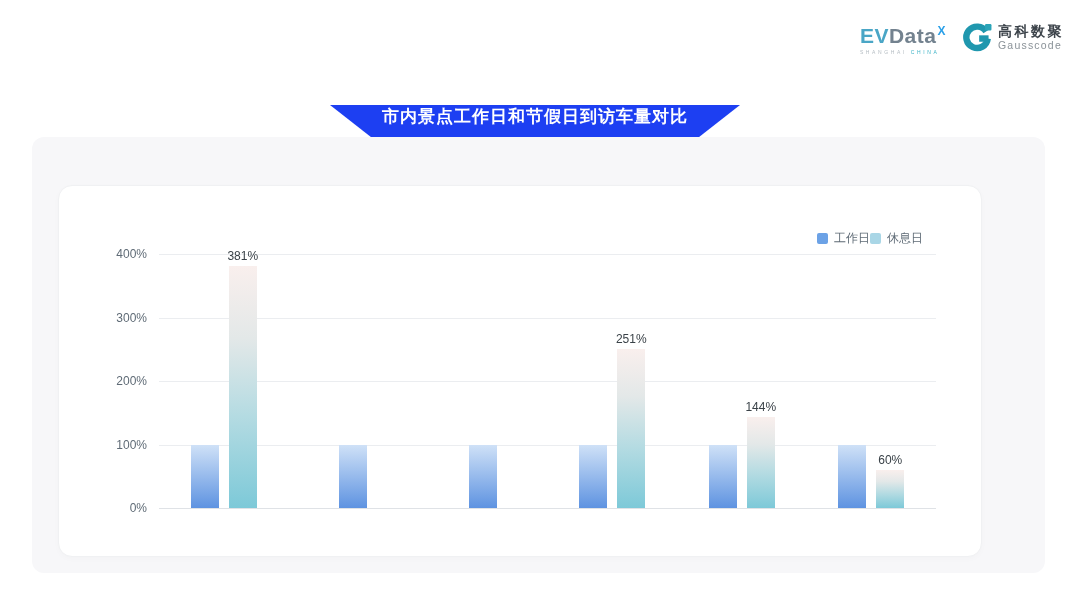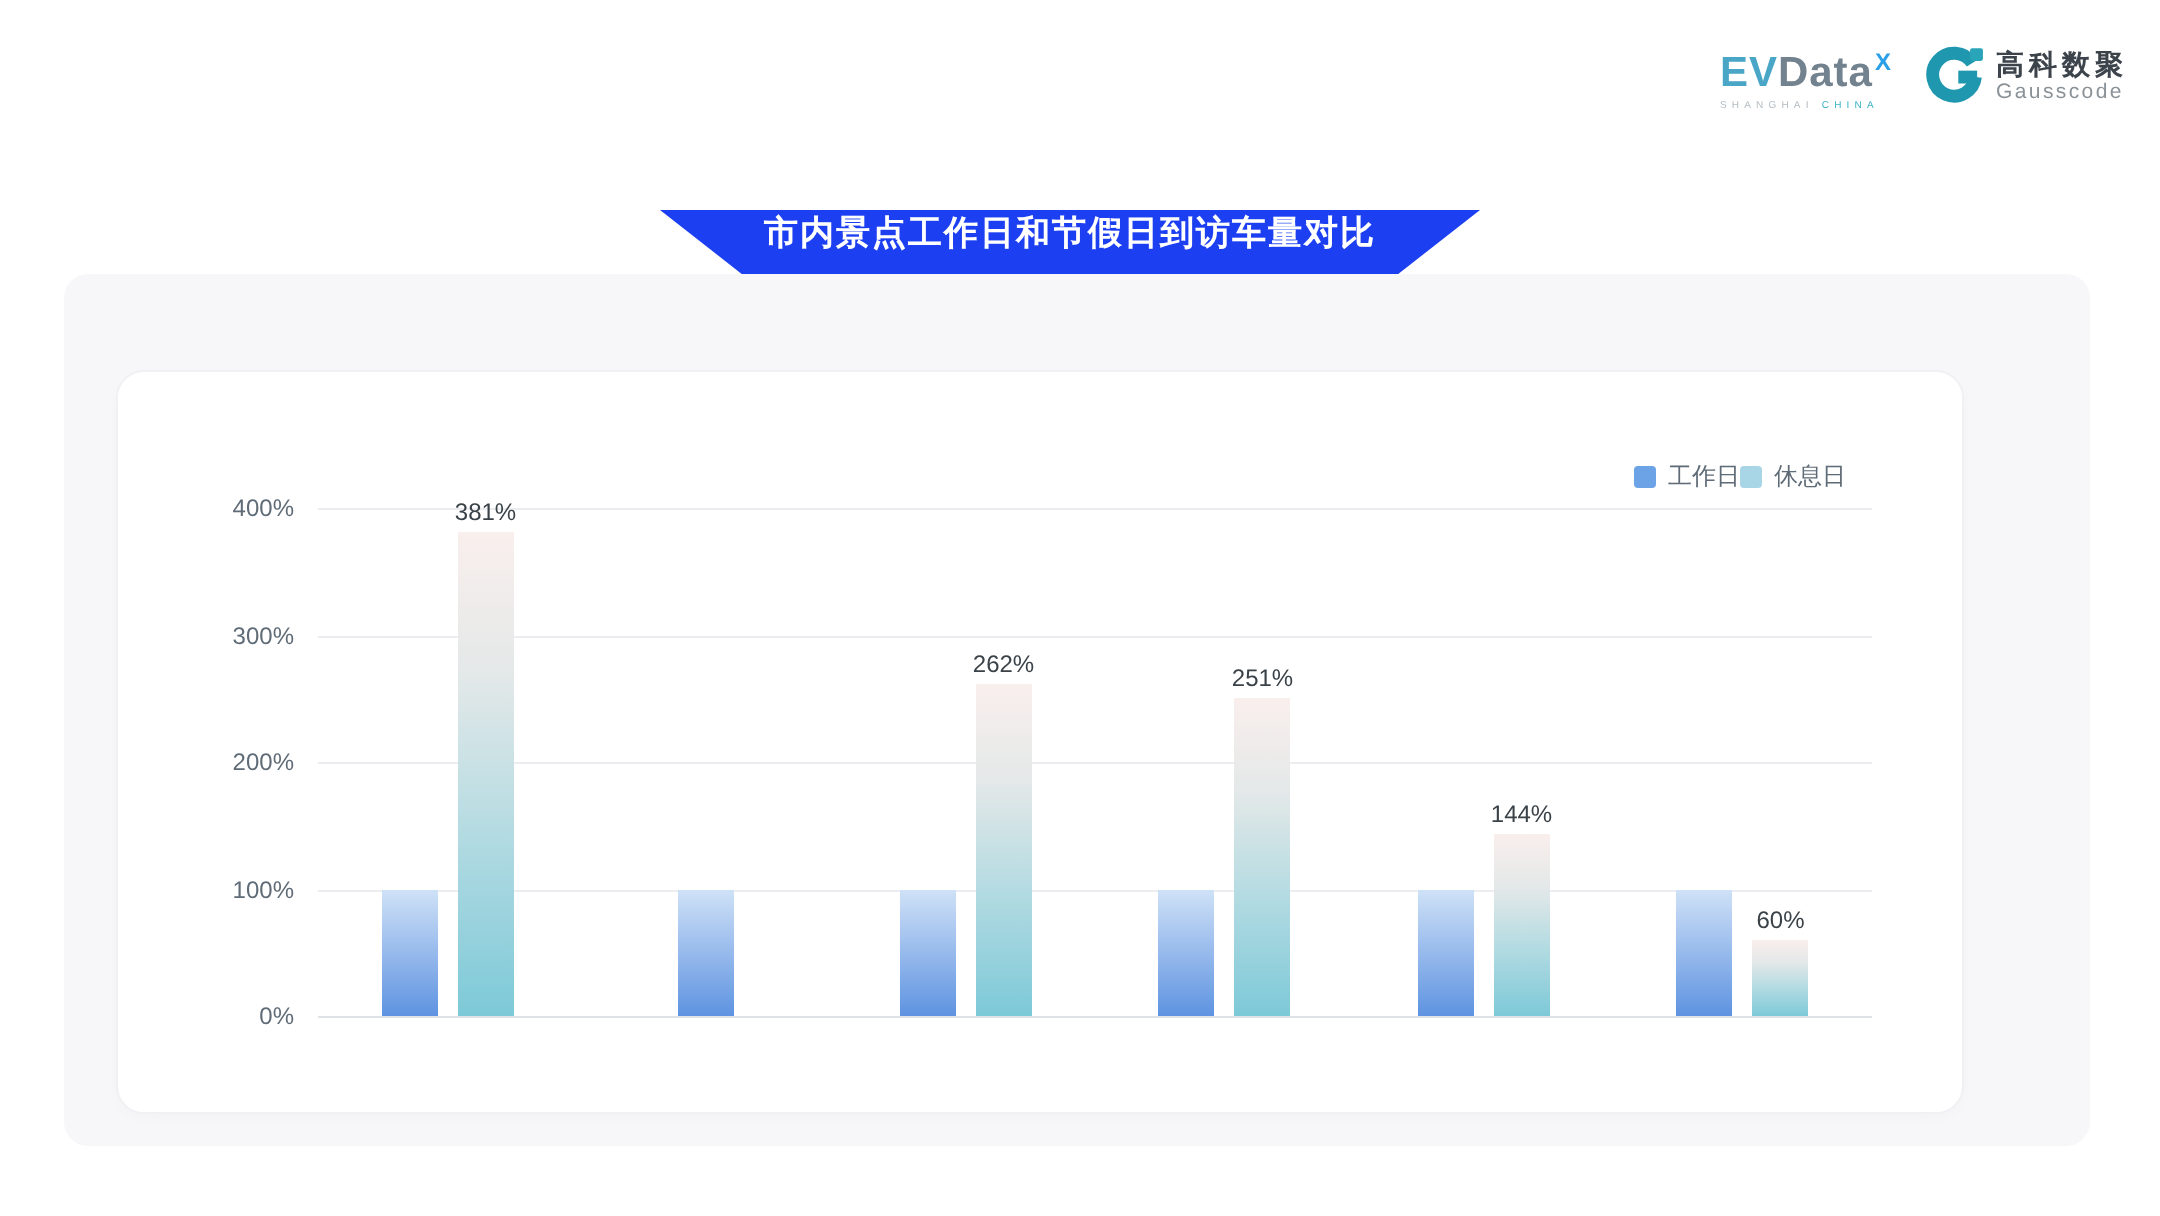--- a/index.html
+++ b/index.html
@@ -112,23 +112,20 @@
               <div class="bar" style="height: 25%; background: linear-gradient(rgb(207, 225, 247) 0%, rgb(94, 147, 225) 100%);"></div>
               <div class="bar" style="height: 95.25%; background: linear-gradient(rgb(249, 239, 237) 0%, rgb(227, 232, 232) 30%, rgb(180, 219, 226) 62%, rgb(125, 201, 216) 100%);">
                 <div class="value-label">381%</div>
               </div>
             </div>
             <div class="slot">
               <div class="bar" style="height: 25%; background: linear-gradient(rgb(207, 225, 247) 0%, rgb(94, 147, 225) 100%);"></div>
             </div>
             <div class="slot">
               <div class="bar" style="height: 25%; background: linear-gradient(rgb(207, 225, 247) 0%, rgb(94, 147, 225) 100%);"></div>
-              <div class="bar" style="height: 65.5%; background: linear-gradient(rgb(249, 239, 237) 0%, rgb(227, 232, 232) 30%, rgb(180, 219, 226) 62%, rgb(125, 201, 216) 100%);">
-                <div class="value-label">262%</div>
-              </div>
             </div>
             <div class="slot">
               <div class="bar" style="height: 25%; background: linear-gradient(rgb(207, 225, 247) 0%, rgb(94, 147, 225) 100%);"></div>
               <div class="bar" style="height: 62.75%; background: linear-gradient(rgb(249, 239, 237) 0%, rgb(227, 232, 232) 30%, rgb(180, 219, 226) 62%, rgb(125, 201, 216) 100%);">
                 <div class="value-label">251%</div>
               </div>
             </div>
             <div class="slot">
               <div class="bar" style="height: 25%; background: linear-gradient(rgb(207, 225, 247) 0%, rgb(94, 147, 225) 100%);"></div>
               <div class="bar" style="height: 36%; background: linear-gradient(rgb(249, 239, 237) 0%, rgb(227, 232, 232) 30%, rgb(180, 219, 226) 62%, rgb(125, 201, 216) 100%);">

